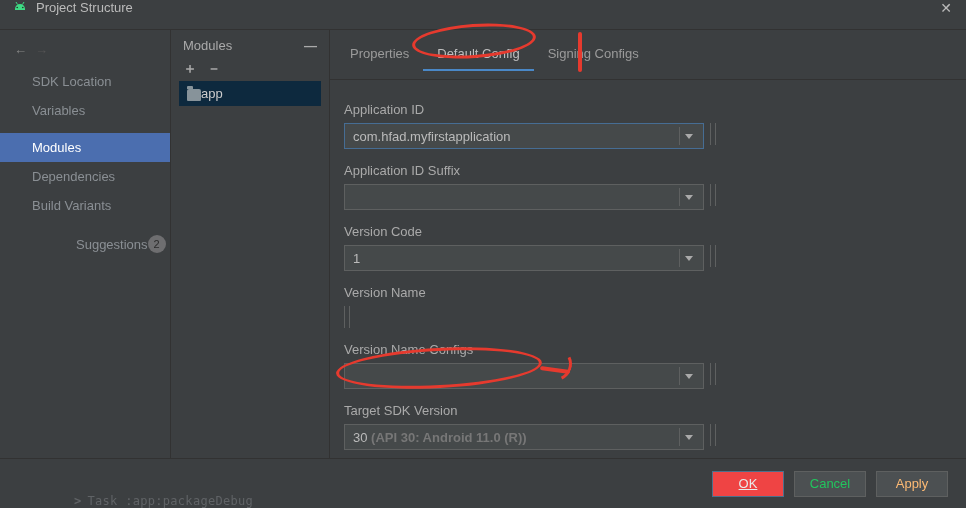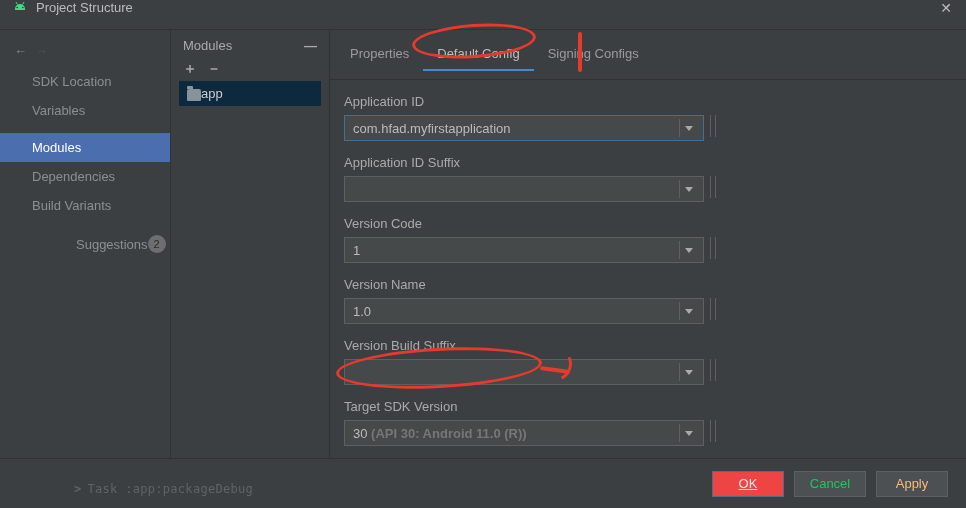--- a/index.html
+++ b/index.html
@@ -85,21 +85,21 @@
       cursor: pointer;
       border-bottom: 2px solid transparent;
     }
     .tab.sel { color: #bfbfbf; border-bottom: 2px solid #4A88C7; }
     .form {
       flex: 1;
       overflow: auto;
       padding: 14px 14px 4px;
     }
     .field { margin-bottom: 14px; }
-    .label { color: #aaaaaa; margin-bottom: 6px; display: block; }
+    .label { color: #aaaaaa; margin-bottom: 6px; display: block; margin-top: 8px; }
     .row { display: flex; gap: 6px; }
     .combo {
       flex: 0 0 360px;
       height: 26px;
       background: #45494a;
       border: 1px solid #5e6060;
       display: flex; align-items: center; justify-content: space-between;
       padding: 0 6px 0 8px;
       color: #bbbbbb;
     }
@@ -139,21 +139,21 @@
       background: #bbbbbb;
     }
     
     .anno-oval {
       position: absolute; border: 3px solid #e63a2e; border-radius: 50%;
       pointer-events: none;
     }
     .anno-line { position: absolute; background: #e63a2e; pointer-events: none; }
     .anno-curve { position: absolute; border: 3px solid #e63a2e; border-radius: 50%; border-left-color: transparent; border-bottom-color: transparent; border-top-color: transparent; pointer-events:none; }
     .taskline {
-      position: absolute; left: 74px; bottom: 12px; color: #606366;
+      position: absolute; left: 74px; bottom: 0; color: #606366;
       font-family: Consolas, monospace; font-size: 12px; letter-spacing: 0.3px;
     }
     .taskline .chev { margin-right: 6px; color: #606366; font-weight: bold; }
   </style>
 </head>
 <body>
 
 <div class="titlebar">
   <span class="appicon">
     <svg width="16" height="16" viewBox="0 0 16 16">
@@ -253,34 +253,26 @@
                 </svg>
               </span>
           </div>
           <div class="rowextra"></div>
         </div>
       </div>
 
       <div class="field">
         <span class="label">Version Name</span>
         <div class="row">
-          <div class="combo">
-            <span class="cval">1.0</span>
-            <span class="dd">
-                <svg width="8" height="5">
-                  <path d="M0 0 L4 5 L8 0 Z" fill="#aaaaaa"></path>
-                </svg>
-              </span>
-          </div>
-          <div class="rowextra"></div>
-        </div>
-      </div>
-
-      <div class="field">
-        <span class="label">Version Build Suffix</span>
+          <div class="rowextra"></div>
+        </div>
+      </div>
+
+      <div class="field">
+        <span class="label">Version Name Configs</span>
         <div class="row">
           <div class="combo">
             <span class="cval"></span>
             <span class="dd">
                 <svg width="8" height="5">
                   <path d="M0 0 L4 5 L8 0 Z" fill="#aaaaaa"></path>
                 </svg>
               </span>
           </div>
           <div class="rowextra"></div>

